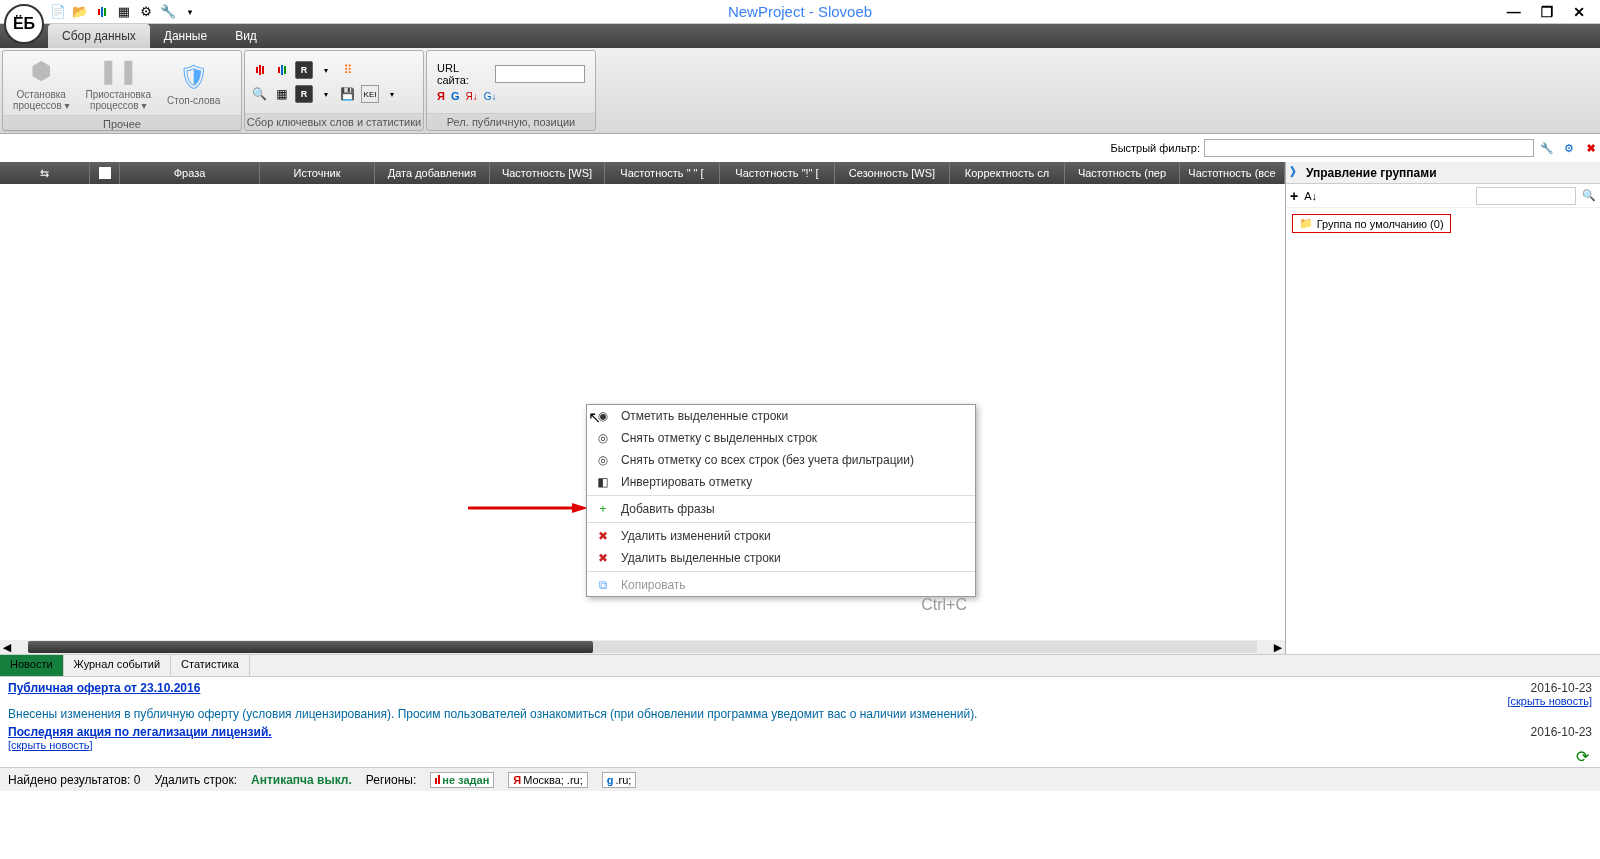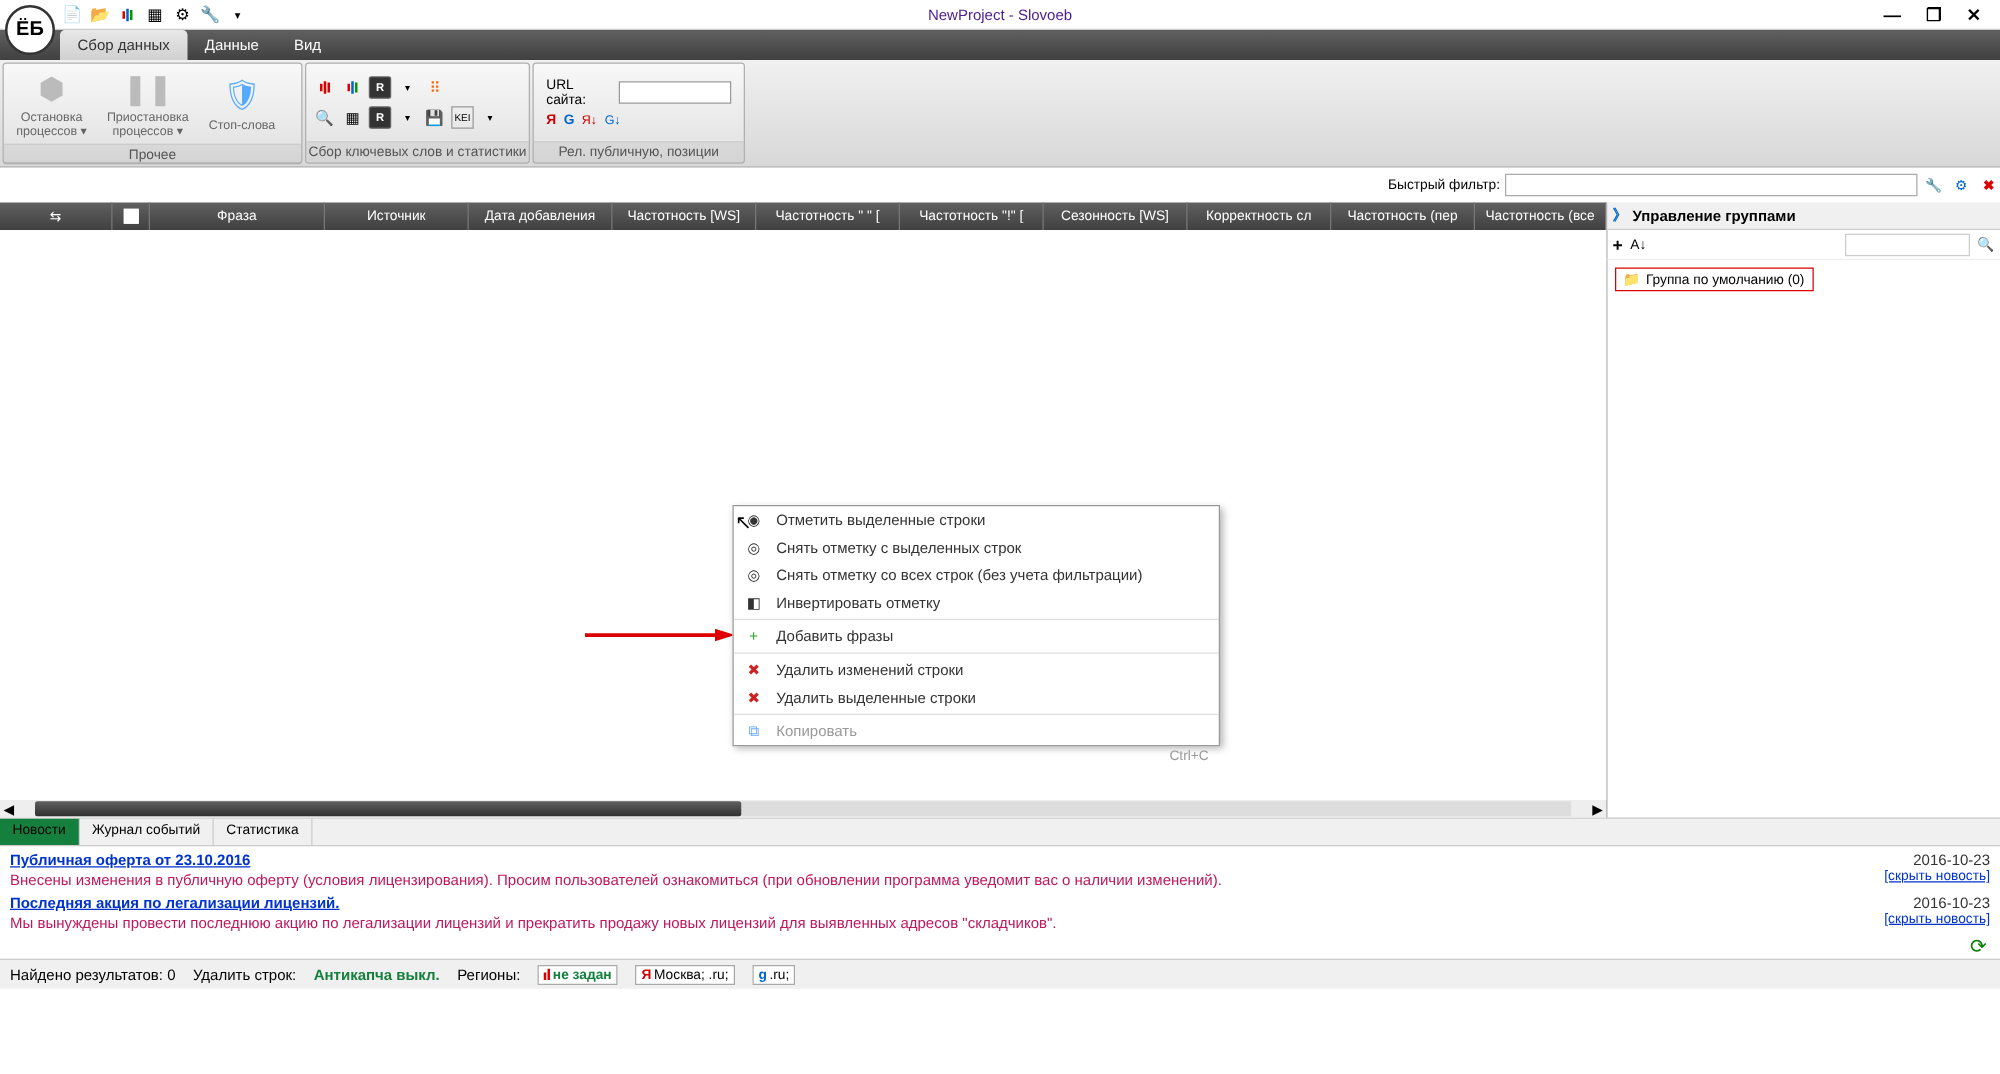--- a/index.html
+++ b/index.html
@@ -2,21 +2,21 @@
 <html><head>
 <meta charset="utf-8">
 <style>
 * { margin: 0; padding: 0; box-sizing: border-box; font-family: Arial, sans-serif; }
 body { background: #fff; width: 1600px; height: 859px; overflow: hidden; font-size: 11px; position: relative; }
 
 
 .titlebar { height: 24px; background: #fff; display: flex; align-items: center; border-bottom: 1px solid #ccc; position: relative; }
 .titlebar .qat { display: flex; align-items: center; gap: 6px; padding-left: 50px; }
 .titlebar .qat span { width: 16px; height: 16px; display: inline-flex; align-items: center; justify-content: center; font-size: 13px; }
-.titlebar .title { position: absolute; left: 50%; transform: translateX(-50%); font-size: 12px; color: #4c1d95; }
+.titlebar .title { position: absolute; left: 50%; transform: translateX(-50%); font-size: 15px; color: #3b82f6; }
 .titlebar .window-controls { margin-left: auto; display: flex; gap: 20px; padding-right: 15px; }
 .titlebar .window-controls span { font-size: 14px; font-weight: bold; cursor: pointer; }
 
 
 .app-logo { position: absolute; top: 4px; left: 4px; width: 40px; height: 40px; background: #fff; border: 2px solid #333; border-radius: 50%; display: flex; align-items: center; justify-content: center; font-weight: bold; font-size: 16px; z-index: 10; }
 
 
 .tabsbar { height: 24px; background: linear-gradient(#606060, #404040); display: flex; align-items: stretch; padding-left: 48px; }
 .tabsbar .tab { padding: 0 14px; display: flex; align-items: center; font-size: 12px; color: #fff; cursor: pointer; }
 .tabsbar .tab.active { background: linear-gradient(#e8e8e8, #d0d0d0); color: #333; border-radius: 4px 4px 0 0; }
@@ -59,41 +59,41 @@
 .right-panel-toolbar input { flex: 1; height: 18px; border: 1px solid #ccc; margin-left: auto; max-width: 100px; }
 .right-panel-tree { padding: 6px; }
 .right-panel-tree .node { display: inline-flex; align-items: center; border: 1px solid #d00; padding: 2px 6px; font-size: 11px; gap: 4px; }
 
 
 .context-menu { position: absolute; left: 586px; top: 404px; width: 390px; background: #fff; border: 1px solid #999; box-shadow: 2px 2px 6px rgba(0,0,0,0.3); z-index: 100; }
 .context-menu .cm-item { display: flex; align-items: center; height: 22px; padding: 0 8px; gap: 10px; font-size: 12px; color: #333; cursor: pointer; }
 .context-menu .cm-item.disabled { color: #999; }
 .context-menu .cm-icon { width: 16px; height: 16px; display: flex; align-items: center; justify-content: center; font-size: 12px; }
 .context-menu .cm-sep { height: 1px; background: #ddd; margin: 2px 0; }
-.context-menu .cm-shortcut { margin-left: auto; color: #999; font-size: 11px; margin-top: 40px; }
+.context-menu .cm-shortcut { margin-left: auto; color: #999; font-size: 16px; margin-top: 40px; }
 
 
 .arrow-annotation { position: absolute; left: 468px; top: 502px; z-index: 99; }
 
 
 .cursor-icon { position: absolute; left: 588px; top: 408px; z-index: 101; font-size: 16px; }
 
 
 .bottom-tabs { height: 23px; background: #f0f0f0; display: flex; border-top: 1px solid #ccc; border-bottom: 1px solid #ccc; }
 .bottom-tabs .btab { padding: 3px 10px; border-right: 1px solid #ccc; font-size: 11px; cursor: pointer; }
 .bottom-tabs .btab.active { background: #15803d; }
 
 
 .news-panel { height: 90px; overflow: auto; padding: 4px 8px; font-size: 12px; position: relative; }
 .news-item { margin-bottom: 4px; }
 .news-item .nt-row { display: flex; justify-content: space-between; }
 .news-item a { color: #0033cc; text-decoration: underline; font-weight: bold; }
 .news-item .date { color: #333; }
 .news-item .hide { color: #0033cc; text-decoration: underline; font-size: 11px; cursor: pointer; }
-.news-item .body { color: #be185d; margin-top: 2px; }
+.news-item .body { color: #0369a1; margin-top: 12px; }
 .refresh-btn { position: absolute; right: 6px; bottom: 2px; width: 18px; height: 18px; color: green; font-size: 16px; cursor: pointer; }
 
 
 .statusbar { height: 24px; background: #f0f0f0; border-top: 1px solid #ccc; display: flex; align-items: center; padding: 0 8px; gap: 14px; font-size: 12px; }
 .statusbar .red { color: #15803d; font-weight: bold; }
 .statusbar .chip { border: 1px solid #aaa; padding: 1px 4px; display: inline-flex; align-items: center; gap: 2px; background: #fff; font-size: 11px; text-align: center; }
 
 
 .i-bars { display: inline-flex; gap: 1px; align-items: flex-end; }
 .i-bars b { width: 2px; display: block; }
@@ -328,21 +328,20 @@
         <div class="body">Внесены изменения в публичную оферту (условия лицензирования). Просим пользователей ознакомиться (при обновлении программа уведомит вас о наличии изменений).</div>
         <span class="hide">[скрыть новость]</span>
       </div>
     </div>
     <div class="news-item">
       <div class="nt-row">
         <a href="#">Последняя акция по легализации лицензий.</a>
         <span class="date">2016-10-23</span>
       </div>
       <div class="nt-row">
-        <div class="body">Мы вынуждены провести последнюю акцию по легализации лицензий и прекратить продажу новых лицензий для выявленных адресов "складчиков".</div>
         <span class="hide">[скрыть новость]</span>
       </div>
     </div>
     <div class="refresh-btn">⟳</div>
   </div>
 
 <div class="statusbar">
   <span>Найдено результатов:  0</span>
   <span>Удалить строк:</span>
   <span class="red">Антикапча выкл.</span>

